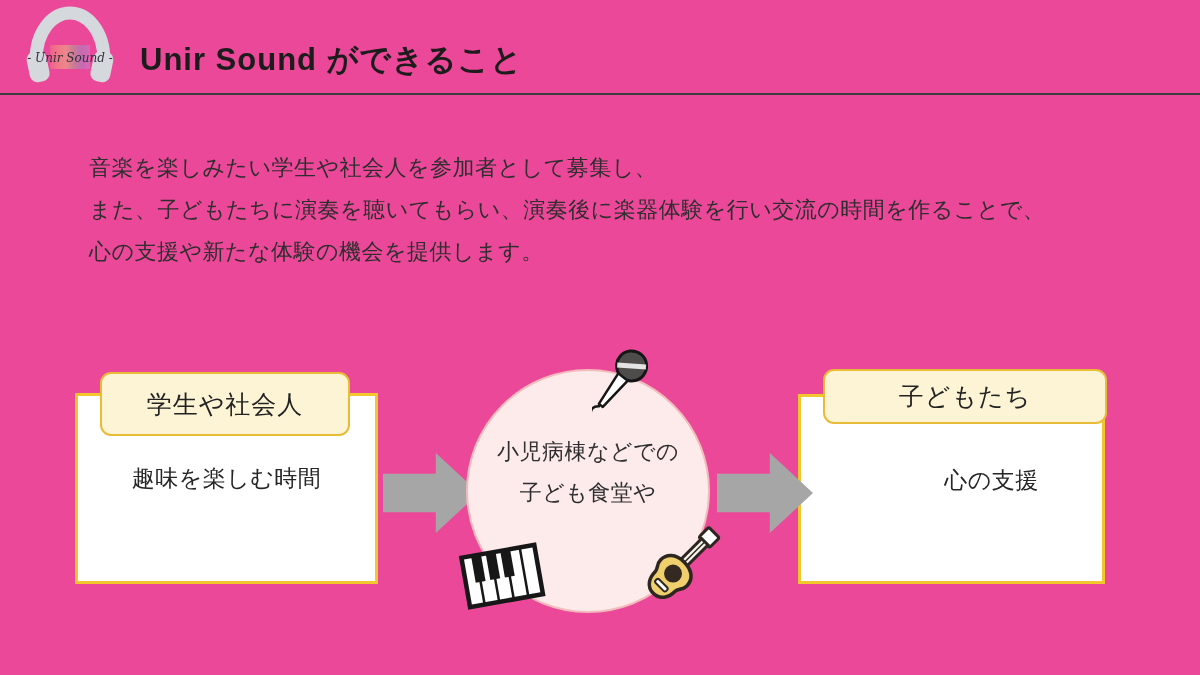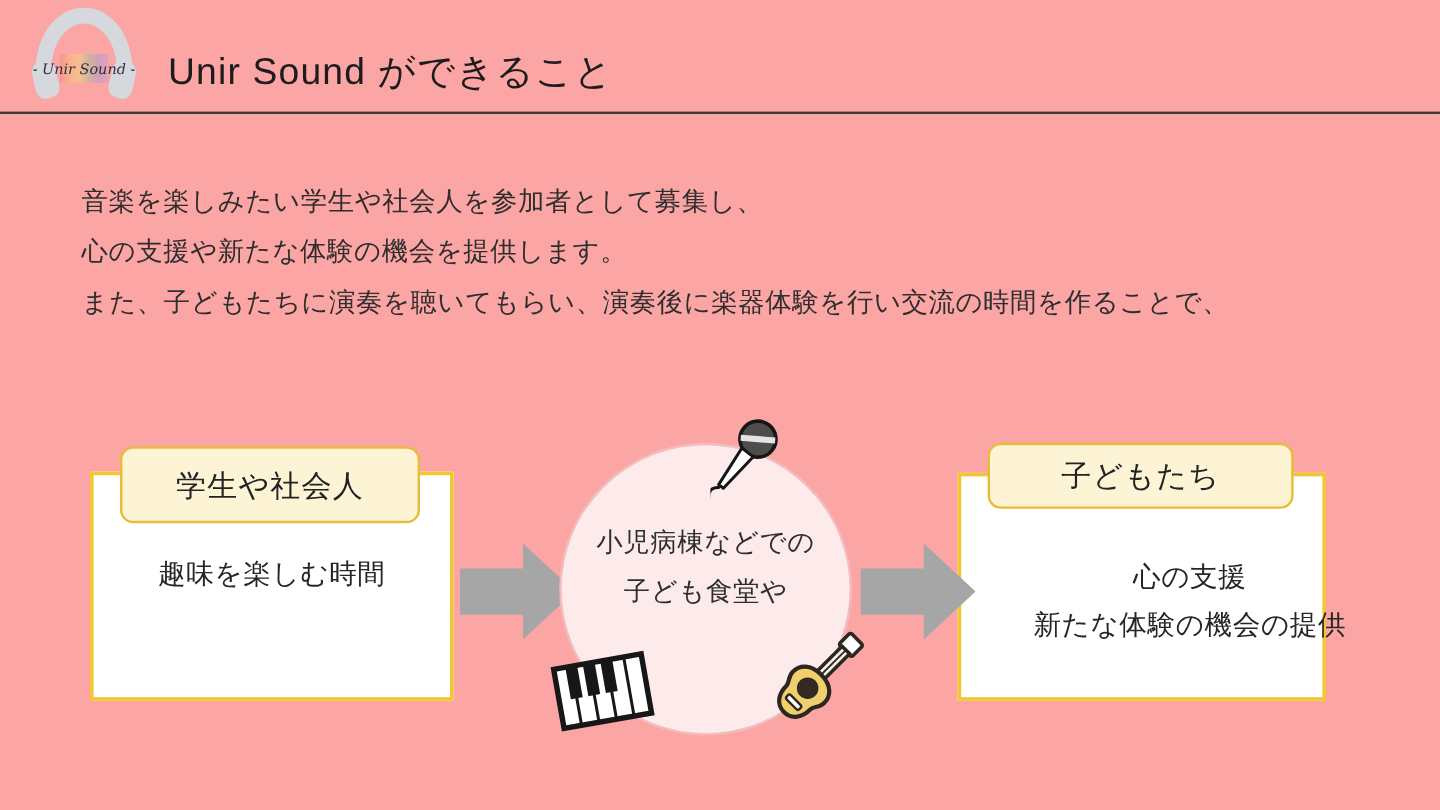--- a/index.html
+++ b/index.html
@@ -3,41 +3,41 @@
 <meta charset="utf-8">
 <style>
   :root{
     --gold:#f2c72e; --gold_dark:#e7bd37; --cream:#fcf4d4;
     --pink_fill:#fdeaea; --pink_border:#f3bcbc; --arrow_gray:#a6a6a6;
     --rule_dark:#3c3c3c; --ink:#2b2b2b; --logo_gray:#d5d8dd;
   }
   *{box-sizing:border-box;margin:0;padding:0}
   html,body{background:#fff}
   body{font-family:"Liberation Sans","DejaVu Sans",sans-serif;color:var(--ink)}
-  .slide{position:relative;width:1200px;height:675px;background:#fca5a5;overflow:hidden}
+  .slide{position:relative;width:1200px;height:675px;background:#ec4899;overflow:hidden}
 
   
   .logo{position:absolute;left:22px;top:5px;width:96px;height:86px}
-  .page-title{position:absolute;left:140px;top:41px;font-size:31px;font-weight:400;
+  .page-title{position:absolute;left:140px;top:41px;font-size:31px;font-weight:700;
     color:#1c1c1c;letter-spacing:1px;line-height:38px;white-space:nowrap}
   .rule{position:absolute;left:0;top:93px;width:1200px;height:2px;background:var(--rule_dark)}
 
   
-  .intro{position:absolute;left:68px;top:147px;font-size:22px;color:#2e2e2e}
+  .intro{position:absolute;left:89px;top:147px;font-size:22px;color:#2e2e2e}
   .intro p{line-height:42px;white-space:nowrap;letter-spacing:.5px}
 
   
   .box{position:absolute;background:#fff;border:3px solid var(--gold);z-index:2}
   .box-left{left:75px;top:393px;width:303px;height:191px}
   .box-right{left:798px;top:394px;width:307px;height:190px}
   .tab{position:absolute;z-index:4;background:var(--cream);border:2px solid var(--gold_dark);
     border-radius:11px;display:flex;align-items:center;justify-content:center;
     font-size:25px;color:#232323;letter-spacing:1px}
   .tab-left{left:100px;top:372px;width:250px;height:64px}
-  .tab-right{left:823px;top:369px;width:255px;height:55px}
+  .tab-right{left:823px;top:369px;width:284px;height:55px}
   .box-text{position:absolute;z-index:3;text-align:center;font-size:23px;color:#262626;
     line-height:40px;letter-spacing:.5px}
   .box-text-left{left:75px;top:458px;width:303px}
   .box-text-right{left:838px;top:460px;width:307px}
 
   
   .arrow{position:absolute;width:96px;height:80px;background:var(--arrow_gray);
     clip-path:polygon(0 26%,55% 26%,55% 0,100% 50%,55% 100%,55% 74%,0 74%)}
   .arrow-left{left:383px;top:453px;z-index:1}
   .arrow-right{left:717px;top:453px;z-index:3}
@@ -76,22 +76,22 @@
       <rect x="70" y="46" width="20" height="31" rx="8" fill="#d5d8dd" transform="rotate(12 80 61)"></rect>
       <rect x="28" y="40" width="40" height="24" fill="url(#rb)" opacity="0.4"></rect>
       <text x="48" y="57" text-anchor="middle" font-size="12" font-style="italic" font-family="'DejaVu Serif','Liberation Serif',serif" fill="#30303c">- Unir Sound -</text>
     </svg>
   </div>
   <h1 class="page-title">Unir Sound ができること</h1>
   <div class="rule"></div>
 
   <section class="intro">
     <p>音楽を楽しみたい学生や社会人を参加者として募集し、</p>
+    <p>また、子どもたちに演奏を聴いてもらい、演奏後に楽器体験を行い交流の時間を作ることで、</p>
     <p>心の支援や新たな体験の機会を提供します。</p>
-    <p>また、子どもたちに演奏を聴いてもらい、演奏後に楽器体験を行い交流の時間を作ることで、</p>
   </section>
 
   <div class="box box-left"></div>
   <div class="tab tab-left">
     <span>学生や社会人</span>
   </div>
   <div class="box-text box-text-left">
     <div>趣味を楽しむ時間</div>
   </div>
 
@@ -143,16 +143,15 @@
   </div>
 
   <div class="arrow arrow-right"></div>
 
   <div class="box box-right"></div>
   <div class="tab tab-right">
     <span>子どもたち</span>
   </div>
   <div class="box-text box-text-right">
     <div>心の支援</div>
-    <div>新たな体験の機会の提供</div>
   </div>
 
 </div>
 
 </body></html>

